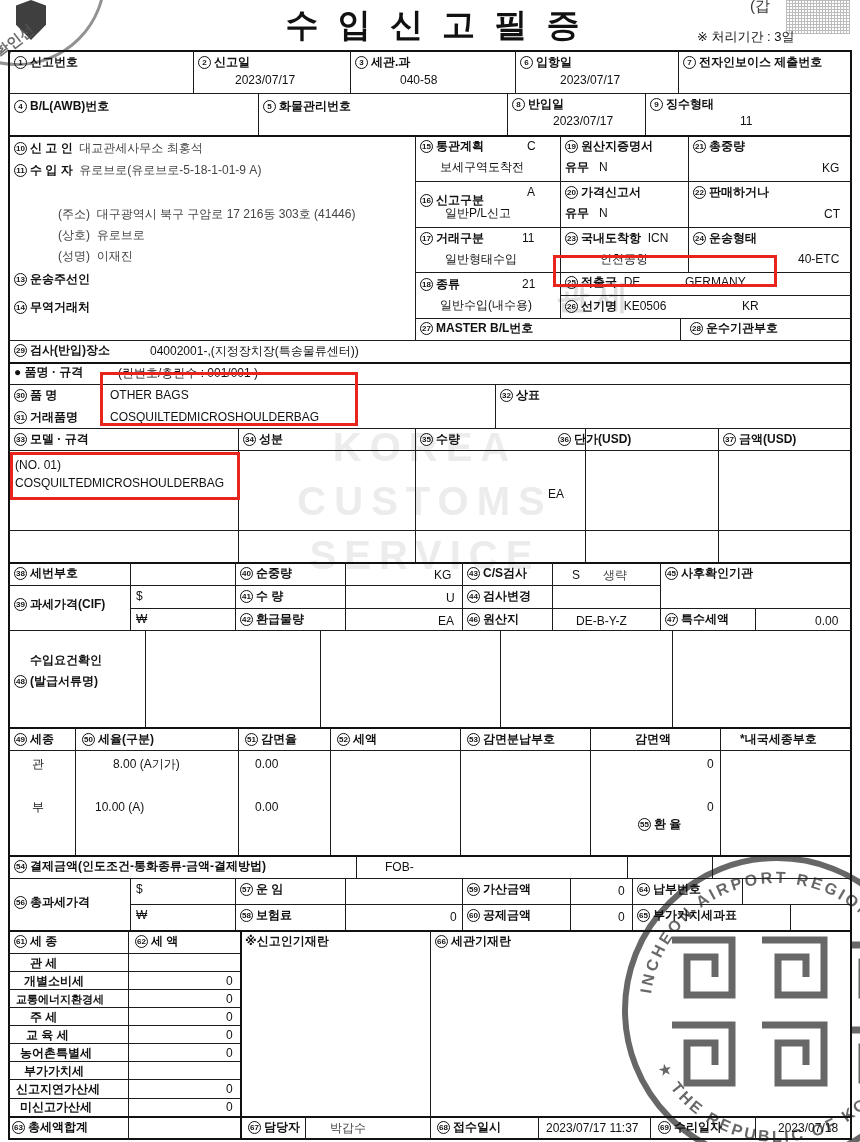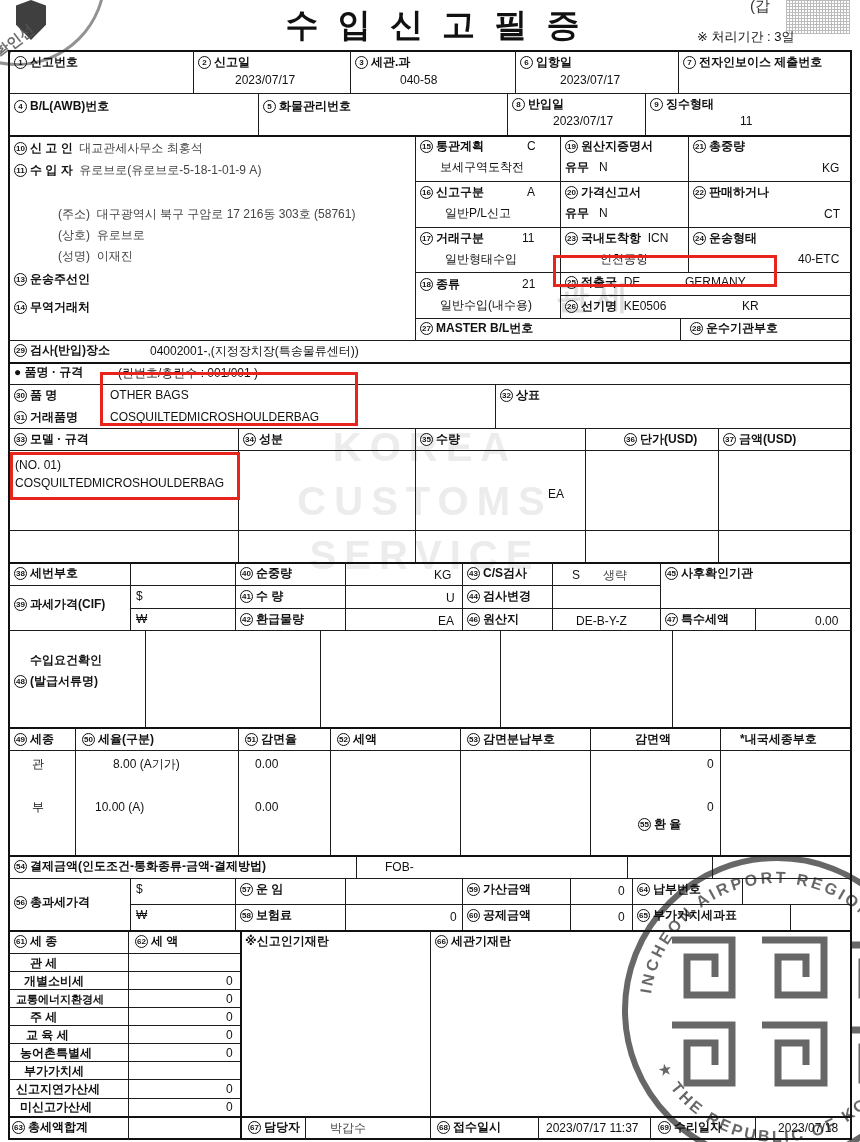--- a/index.html
+++ b/index.html
@@ -154,35 +154,35 @@
 
   <div class="c" style="left:14px;top:99px"><span class="cn">4</span><span class="b">B/L(AWB)번호</span></div>
   <div class="c" style="left:263px;top:99px"><span class="cn">5</span><span class="b">화물관리번호</span></div>
   <div class="c" style="left:512px;top:97px"><span class="cn">8</span><span class="b">반입일</span></div>
   <div class="c" style="left:553px;top:114px">2023/07/17</div>
   <div class="c" style="left:650px;top:97px"><span class="cn">9</span><span class="b">징수형태</span></div>
   <div class="c" style="left:740px;top:114px">11</div>
 
   <div class="c" style="left:14px;top:141px"><span class="cn">10</span><span class="b">신   고   인</span>&nbsp; <span class="gray">대교관세사무소 최홍석</span></div>
   <div class="c" style="left:14px;top:163px"><span class="cn">11</span><span class="b">수   입   자</span>&nbsp; <span class="gray">유로브로(유로브로-5-18-1-01-9 A)</span></div>
-  <div class="c" style="left:58px;top:207px"><span class="gray">(주소)</span>&nbsp; <span class="gray">대구광역시 북구 구암로 17 216동 303호  (58761)</span></div>
+  <div class="c" style="left:58px;top:207px"><span class="gray">(주소)</span>&nbsp; <span class="gray">대구광역시 북구 구암로 17 216동 303호  (41446)</span></div>
   <div class="c" style="left:58px;top:228px"><span class="gray">(상호)</span>&nbsp; <span class="gray">유로브로</span></div>
   <div class="c" style="left:58px;top:249px"><span class="gray">(성명)</span>&nbsp; <span class="gray">이재진</span></div>
   <div class="c" style="left:14px;top:272px"><span class="cn">13</span><span class="b">운송주선인</span></div>
   <div class="c" style="left:14px;top:300px"><span class="cn">14</span><span class="b">무역거래처</span></div>
 
   <div class="c" style="left:420px;top:139px"><span class="cn">15</span><span class="b">통관계획</span></div>
   <div class="c" style="left:527px;top:139px">C</div>
   <div class="c" style="left:440px;top:160px">보세구역도착전</div>
   <div class="c" style="left:565px;top:139px"><span class="cn">19</span><span class="b">원산지증명서</span></div>
   <div class="c" style="left:565px;top:160px"><span class="b">유무</span>&nbsp;&nbsp;&nbsp;<span>N</span></div>
   <div class="c" style="left:693px;top:139px"><span class="cn">21</span><span class="b">총중량</span></div>
   <div class="c" style="left:822px;top:161px">KG</div>
 
-  <div class="c" style="left:420px;top:185px"><span class="cn">16</span><span class="b">신고구분</span></div>
+  <div class="c" style="left:420px;top:193px"><span class="cn">16</span><span class="b">신고구분</span></div>
   <div class="c" style="left:527px;top:185px">A</div>
   <div class="c" style="left:445px;top:206px">일반P/L신고</div>
   <div class="c" style="left:565px;top:185px"><span class="cn">20</span><span class="b">가격신고서</span></div>
   <div class="c" style="left:565px;top:206px"><span class="b">유무</span>&nbsp;&nbsp;&nbsp;<span>N</span></div>
   <div class="c" style="left:693px;top:185px"><span class="cn">22</span><span class="b">판매하거나</span></div>
   <div class="c" style="left:824px;top:207px">CT</div>
 
   <div class="c" style="left:420px;top:231px"><span class="cn">17</span><span class="b">거래구분</span></div>
   <div class="c" style="left:522px;top:231px">11</div>
   <div class="c" style="left:445px;top:252px">일반형태수입</div>
@@ -211,21 +211,21 @@
   <div class="c" style="left:14px;top:388px"><span class="cn">30</span><span class="b">품   명</span></div>
   <div class="c" style="left:110px;top:388px">OTHER BAGS</div>
   <div class="c" style="left:14px;top:410px"><span class="cn">31</span><span class="b">거래품명</span></div>
   <div class="c" style="left:110px;top:410px">COSQUILTEDMICROSHOULDERBAG</div>
   <div class="redbox" style="left:100px;top:372px;width:258px;height:54px;"></div>
   <div class="c" style="left:500px;top:388px"><span class="cn">32</span><span class="b">상표</span></div>
 
   <div class="c" style="left:14px;top:432px"><span class="cn">33</span><span class="b">모델 · 규격</span></div>
   <div class="c" style="left:243px;top:432px"><span class="cn">34</span><span class="b">성분</span></div>
   <div class="c" style="left:420px;top:432px"><span class="cn">35</span><span class="b">수량</span></div>
-  <div class="c" style="left:624px;top:432px"><span class="cn">36</span><span class="b">단가(USD)</span></div>
+  <div class="c" style="left:558px;top:432px"><span class="cn">36</span><span class="b">단가(USD)</span></div>
   <div class="c" style="left:723px;top:432px"><span class="cn">37</span><span class="b">금액(USD)</span></div>
 
   <div class="c" style="left:15px;top:458px">(NO. 01)</div>
   <div class="c" style="left:15px;top:476px">COSQUILTEDMICROSHOULDERBAG</div>
   <div class="redbox" style="left:10px;top:452px;width:230px;height:48px;"></div>
   <div class="c" style="left:548px;top:487px">EA</div>
 
   <div class="c" style="left:14px;top:566px"><span class="cn">38</span><span class="b">세번부호</span></div>
   <div class="c" style="left:240px;top:566px"><span class="cn">40</span><span class="b">순중량</span></div>
   <div class="c" style="left:434px;top:568px">KG</div>

